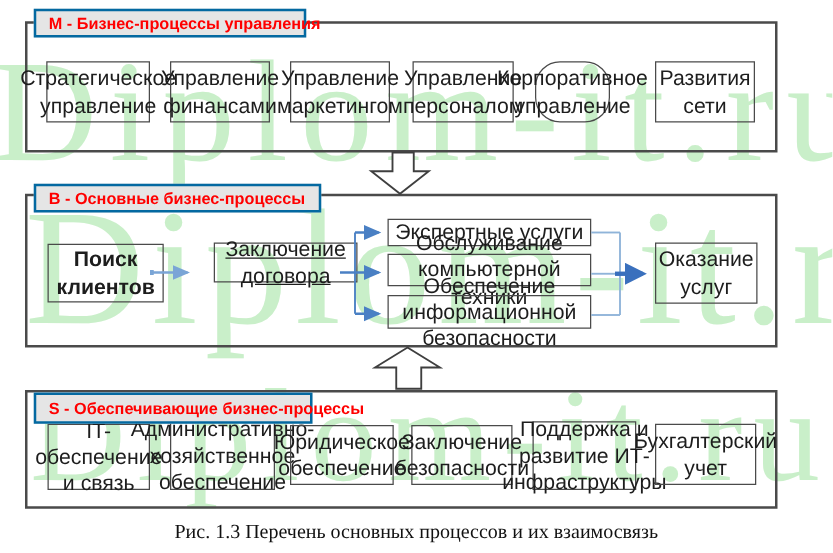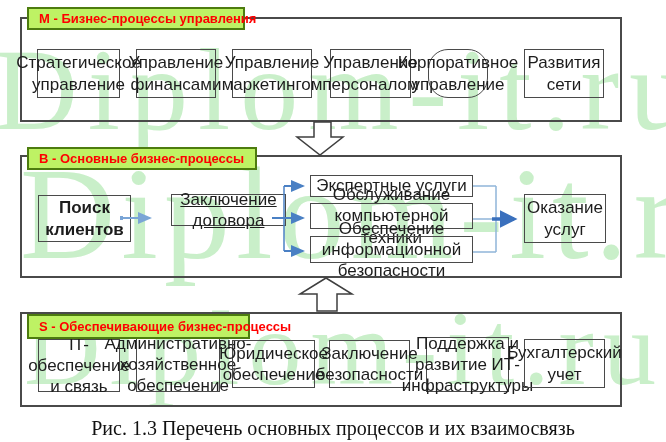--- a/index.html
+++ b/index.html
@@ -18,21 +18,21 @@
   
   .container{
     position:absolute;left:20px;width:602px;border:2px solid #4a4a4a;
     background:transparent;box-sizing:border-box;z-index:1;
   }
   .cont-m{top:17px;height:105px;}
   .cont-b{top:155px;height:123px;}
   .cont-s{top:312px;height:95px;}
   
   .sec-header{
-    position:absolute;background:#bef264;border:2px solid #4d7c0f;
+    position:absolute;background:#e5e5e5;border:2px solid #0369a1;
     box-sizing:border-box;display:flex;align-items:center;
     padding-left:10px;z-index:3;
     font-size:13px;font-weight:bold;color:#ff0000;white-space:nowrap;
   }
   .hdr-m{left:27px;top:7px;width:218px;height:23px;}
   .hdr-b{left:27px;top:147px;width:230px;height:23px;}
   .hdr-s{left:27px;top:314px;width:223px;height:25px;}
   
   .pbox{
     position:absolute;border:1.5px solid #4a4a4a;box-sizing:border-box;
@@ -60,21 +60,21 @@
   .s2{left:136px;top:337px;width:84px;height:55px;}
   .s3{left:232px;top:340px;width:83px;height:48px;}
   .s4{left:329px;top:340px;width:81px;height:48px;}
   .s5{left:426px;top:337px;width:83px;height:55px;}
   .s6{left:524px;top:339px;width:81px;height:49px;}
   
   #overlay{position:absolute;left:0;top:0;z-index:2;pointer-events:none;}
   
   .caption{
     position:absolute;left:0;top:417px;width:666px;text-align:center;
-    font-family:"Liberation Serif",serif;font-size:20px;color:#111;z-index:3;
+    font-family:"Liberation Serif",serif;font-size:16px;color:#111;z-index:3;
   }
 </style>
 </head>
 <body>
 
 <div id="stage">
 
   <div class="wm wm1" style="color: rgb(201, 239, 201);">Diplom-it.ru</div>
   <div class="wm wm2" style="color: rgb(201, 239, 201);">Diplom-it.ru</div>
   <div class="wm wm3" style="color: rgb(201, 239, 201);">Diplom-it.ru</div>

